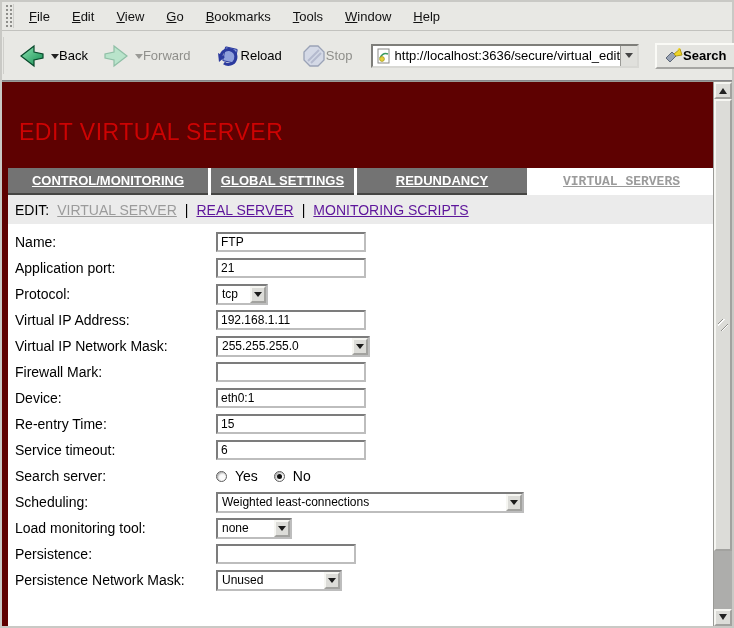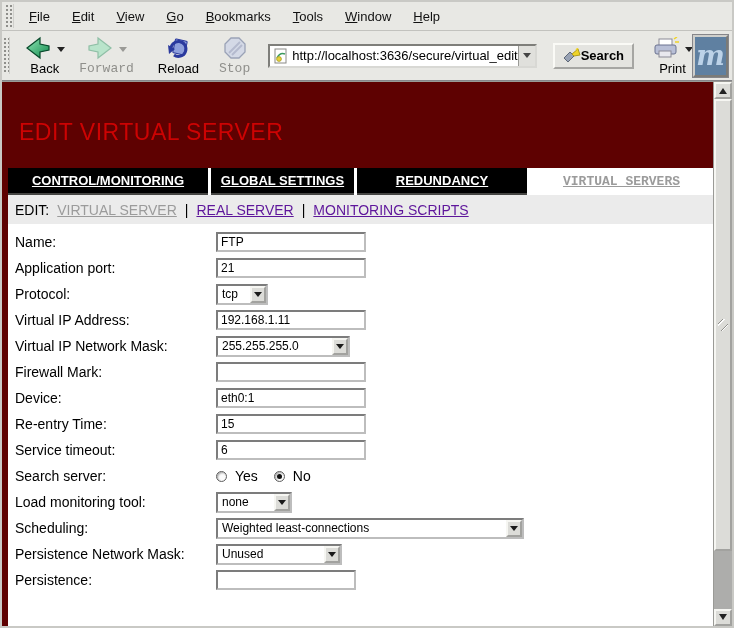--- a/index.html
+++ b/index.html
@@ -9,22 +9,22 @@
   .window { width:734px; height:628px; background:#e4e4e0; border:2px solid #c9c9c5; display:flex; flex-direction:column; }
 
   
   .menubar { height:29px; background:#e8e8e4; display:flex; align-items:center; padding-left:2px; border-bottom:1px solid #c2c2be; }
   .grippy { width:9px; height:84%; margin:0 4px 0 1px; background-image:radial-gradient(circle, #8f8f8b 32%, transparent 38%); background-size:4px 4px; border-right:1px solid #cfcfcb; }
   .menu-item { padding:4px 11px; font-size:13px; color:#111; cursor:default; }
   .mn { text-decoration:underline; }
 
   
   .toolbar { height:50px; background:#e8e8e4; display:flex; align-items:center; border-bottom:1px solid #86868a; padding-right:4px; }
-  .navbtn { display:flex; flex-direction:column; align-items:center; justify-content:center; font-size:13px; color:#000; padding:2px 4px; margin-left:6px; }
-  .navbtn.disabled { color:#8f8f8b;font-family:Liberation Mono, monospace; }
+  .navbtn { display:flex; align-items:center; justify-content:center; font-size:13px; color:#000; padding:2px 4px; margin-left:6px; }
+  .navbtn.disabled { color:#8f8f8b; }
   .btn-top { display:flex; align-items:center; height:26px; }
   .drop-tri { width:0; height:0; border:4px solid transparent; border-top:5px solid #222; margin:6px 0 0 5px; }
   .drop-tri.disabled { border-top-color:#9a9a96; }
 
   
   .urlbar { display:flex; align-items:center; height:24px; margin-left:14px; width:282px; background:#fff; border:2px solid; border-color:#7e7e7a #d8d8d4 #d8d8d4 #7e7e7a; }
   .url-text { flex:1; font-size:13px; color:#000; white-space:nowrap; overflow:hidden; padding-left:3px; }
   .url-drop { width:17px; height:100%; background:#e0e0dc; border-left:1px solid #9a9a96; display:flex; align-items:center; justify-content:center; }
   .url-drop .tri { width:0; height:0; border:4px solid transparent; border-top:5px solid #444; margin-top:4px; }
 
@@ -44,21 +44,21 @@
   .brand b { font-weight:bold; }
   .head-links { color:#fff; font-size:13px; font-weight:bold; }
   .head-link { color:#fff; text-decoration:underline; cursor:pointer; }
   .head-sep { font-weight:normal; padding:0 3px; }
 
   .page-title { margin:37px 0 0 17px; font-size:23px; color:#cc0303; letter-spacing:0.5px; height:28px; }
 
   .content { margin:21px 0 0 6px; flex:1; background:#fff; display:flex; flex-direction:column; overflow:hidden; }
 
   .tabrow { height:27px; display:flex; background:#fff; }
-  .tab { background:#000000; border-bottom:2px solid #454543; color:#fff; font-size:13px; font-weight:bold; text-decoration:underline; display:flex; align-items:center; justify-content:center; margin-right:3px; cursor:pointer; }
+  .tab { background:#737373; border-bottom:2px solid #454543; color:#fff; font-size:13px; font-weight:bold; text-decoration:underline; display:flex; align-items:center; justify-content:center; margin-right:3px; cursor:pointer; }
   .tab.t0 { width:200px; } .tab.t1 { width:143px; } .tab.t2 { width:170px; }
   .tab.active { background:#fff; border-bottom:none; color:#9b9b9b; flex:1; margin-right:0;font-family:Liberation Mono, monospace; }
 
   .subnav { height:29px; background:#ebebeb; display:flex; align-items:center; padding-left:7px; font-size:14px; color:#000; gap:8px; }
   .subnav .current { color:#9b9b9b; text-decoration:underline; }
   .subnav .plink { color:#5e169b; text-decoration:underline; cursor:pointer; }
 
   .formarea { flex:1; background:#fff; padding:5px 0 0 7px; overflow:hidden; }
   .frow { height:26px; display:flex; align-items:center; }
   .flabel { width:201px; font-size:14px; color:#000; flex:none; }
@@ -241,21 +241,21 @@
             </div>
           </div>
 
           <div class="frow">
             <span class="flabel">Virtual IP Address:</span>
             <input class="ti" type="text" value="192.168.1.11" style="">
           </div>
 
           <div class="frow">
             <span class="flabel">Virtual IP Network Mask:</span>
-            <div class="sel" style="width:134px;">
+            <div class="sel" style="width:154px;">
               <span class="sel-val">255.255.255.0</span>
               <span class="sel-btn">
                   <span class="sel-arrow"></span>
                 </span>
             </div>
           </div>
 
           <div class="frow">
             <span class="flabel">Firewall Mark:</span>
             <input class="ti" type="text" value="" style="">
@@ -280,52 +280,52 @@
             <span class="flabel">Search server:</span>
             <span class="radio-group">
               <span class="radio"></span>
               <span class="radio-label">Yes</span>
               <span class="radio checked"></span>
               <span class="radio-label">No</span>
             </span>
           </div>
 
           <div class="frow">
+            <span class="flabel">Scheduling:</span>
+            <div class="sel" style="width:308px;">
+              <span class="sel-val">Weighted least-connections</span>
+              <span class="sel-btn">
+                  <span class="sel-arrow"></span>
+                </span>
+            </div>
+          </div>
+
+          <div class="frow">
             <span class="flabel">Load monitoring tool:</span>
             <div class="sel" style="width:76px;">
               <span class="sel-val">none</span>
               <span class="sel-btn">
                   <span class="sel-arrow"></span>
                 </span>
             </div>
           </div>
 
           <div class="frow">
-            <span class="flabel">Scheduling:</span>
-            <div class="sel" style="width:308px;">
-              <span class="sel-val">Weighted least-connections</span>
-              <span class="sel-btn">
-                  <span class="sel-arrow"></span>
-                </span>
-            </div>
+            <span class="flabel">Persistence:</span>
+            <input class="ti w140" type="text" value="" style="">
           </div>
 
           <div class="frow">
             <span class="flabel">Persistence Network Mask:</span>
             <div class="sel" style="width:126px;">
               <span class="sel-val">Unused</span>
               <span class="sel-btn">
                   <span class="sel-arrow"></span>
                 </span>
             </div>
-          </div>
-
-          <div class="frow">
-            <span class="flabel">Persistence:</span>
-            <input class="ti w140" type="text" value="" style="">
           </div>
 
         </div>
       </div>
     </div>
 
     <div class="vscroll">
       <div class="sbtn">
           <span class="tri-up"></span>
         </div>

